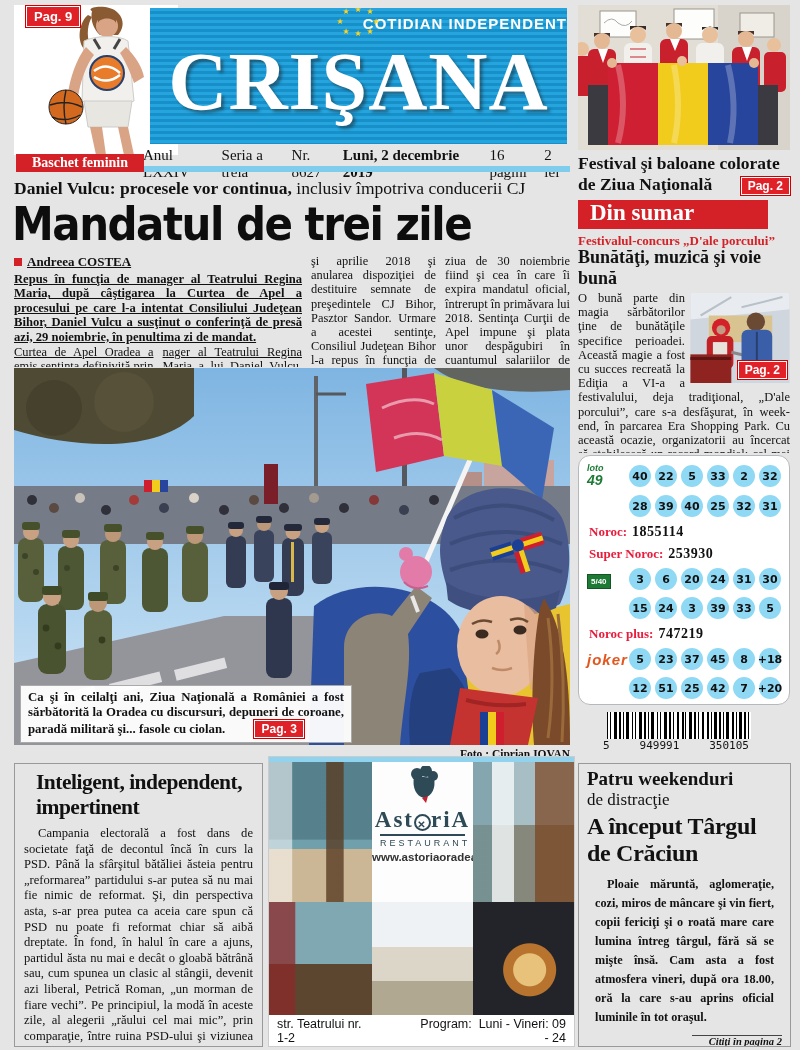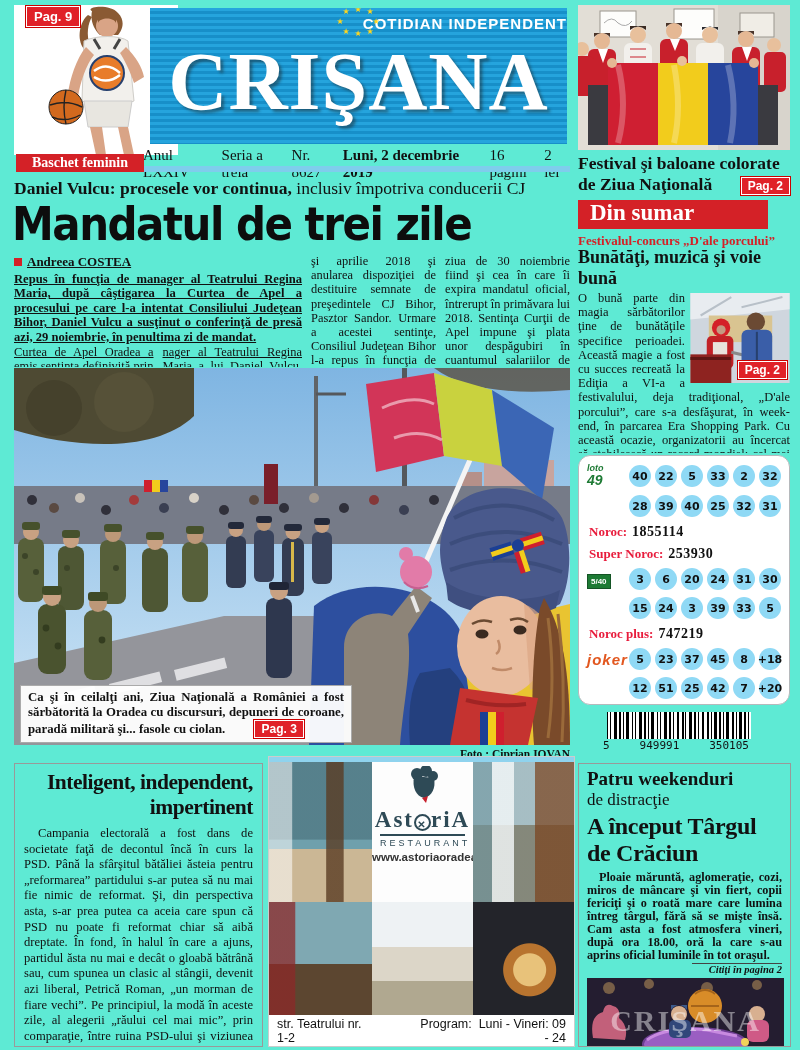--- a/index.html
+++ b/index.html
@@ -1,17 +1,17 @@
 <!DOCTYPE html>
 <html><head>
 <meta charset="utf-8">
 <style>
   html,body{margin:0;padding:0;background:#fff;}
   *{box-sizing:border-box;}
-  .page{position:relative;width:800px;height:1050px;background:#5eead4;overflow:hidden;
+  .page{position:relative;width:800px;height:1050px;background:#e5e5e5;overflow:hidden;
         font-family:"Liberation Serif",serif;color:#111;}
   .abs{position:absolute;}
 
   
   .badge{display:inline-block;background:#e02128;color:#fff;font:bold 13px "Liberation Sans",sans-serif;
          padding:2px 7px;border:1px solid #fff;box-shadow:0 0 0 1px #c00;}
   .badge.small{font-size:12px;padding:1px 6px;}
   .red-banner{background:#d42127;color:#fff;text-align:center;font-weight:bold;}
 
   
@@ -90,28 +90,28 @@
   .lotline .val{font-size:14px;letter-spacing:.5px;}
 
   
   .barcode{left:597px;top:712px;width:158px;height:44px;text-align:center;}
   .bars{height:27px;margin-left:10px;margin-right:4px;
      background:repeating-linear-gradient(90deg,#000 0 1.5px,#fff 1.5px 3.5px,#000 3.5px 4.5px,#fff 4.5px 7px,#000 7px 10px,#fff 10px 12.5px);}
   .bcnum{display:flex;justify-content:space-between;font:11px "DejaVu Sans Mono",monospace;padding:0 6px;}
 
   
   .opinion{left:14px;top:763px;width:249px;height:284px;border:1px solid #999;padding:4px 9px;overflow:hidden;}
-  .op-head{font:bold 21.5px "Liberation Serif",serif;letter-spacing:-.5px;line-height:25px;margin:2px 0 6px 0;text-align:right;}
+  .op-head{font:bold 21.5px "Liberation Serif",serif;letter-spacing:-.5px;line-height:25px;margin:2px 0 6px 12px;}
   .op-body{font-size:12.6px;line-height:15.6px;text-align:justify;text-indent:14px;margin:0;}
 
   .rbottom{left:578px;top:763px;width:213px;height:284px;border:1px solid #999;padding:4px 8px;overflow:hidden;}
   .rb-k1{font:bold 19px "Liberation Serif",serif;line-height:22px;}
   .rb-k2{font:17px "Liberation Serif",serif;line-height:20px;}
   .rb-head{font:bold 24px "Liberation Serif",serif;line-height:27px;margin:3px 0 4px 0;letter-spacing:-.3px;}
-  .rb-body{font-weight:bold;font-size:12.2px;line-height:13px;text-align:justify;text-indent:12px;margin:0;}
+  .rb-body{font-weight:bold;font-size:12.2px;line-height:19px;text-align:justify;text-indent:12px;margin:8px;}
   .rb-cont{display:block;border-top:1px solid #444;width:46%;margin-left:54%;font:bold italic 10.5px "Liberation Serif",serif;
      text-align:right;margin-top:1px;}
   .carousel{position:relative;width:197px;height:86px;margin-top:3px;overflow:hidden;background:#241d30;}
   .watermark{position:absolute;left:0;top:26px;width:100%;text-align:center;color:rgba(255,255,255,.45);
      font:bold 30px "Liberation Serif",serif;letter-spacing:2px;}
 
   
   .ad{left:268px;top:756px;width:307px;height:291px;border:1px solid #ccc;overflow:hidden;background:#fff;}
   .ad-topbar{height:5px;background:#8fd3ee;}
   .ad-row1{display:flex;height:140px;}

